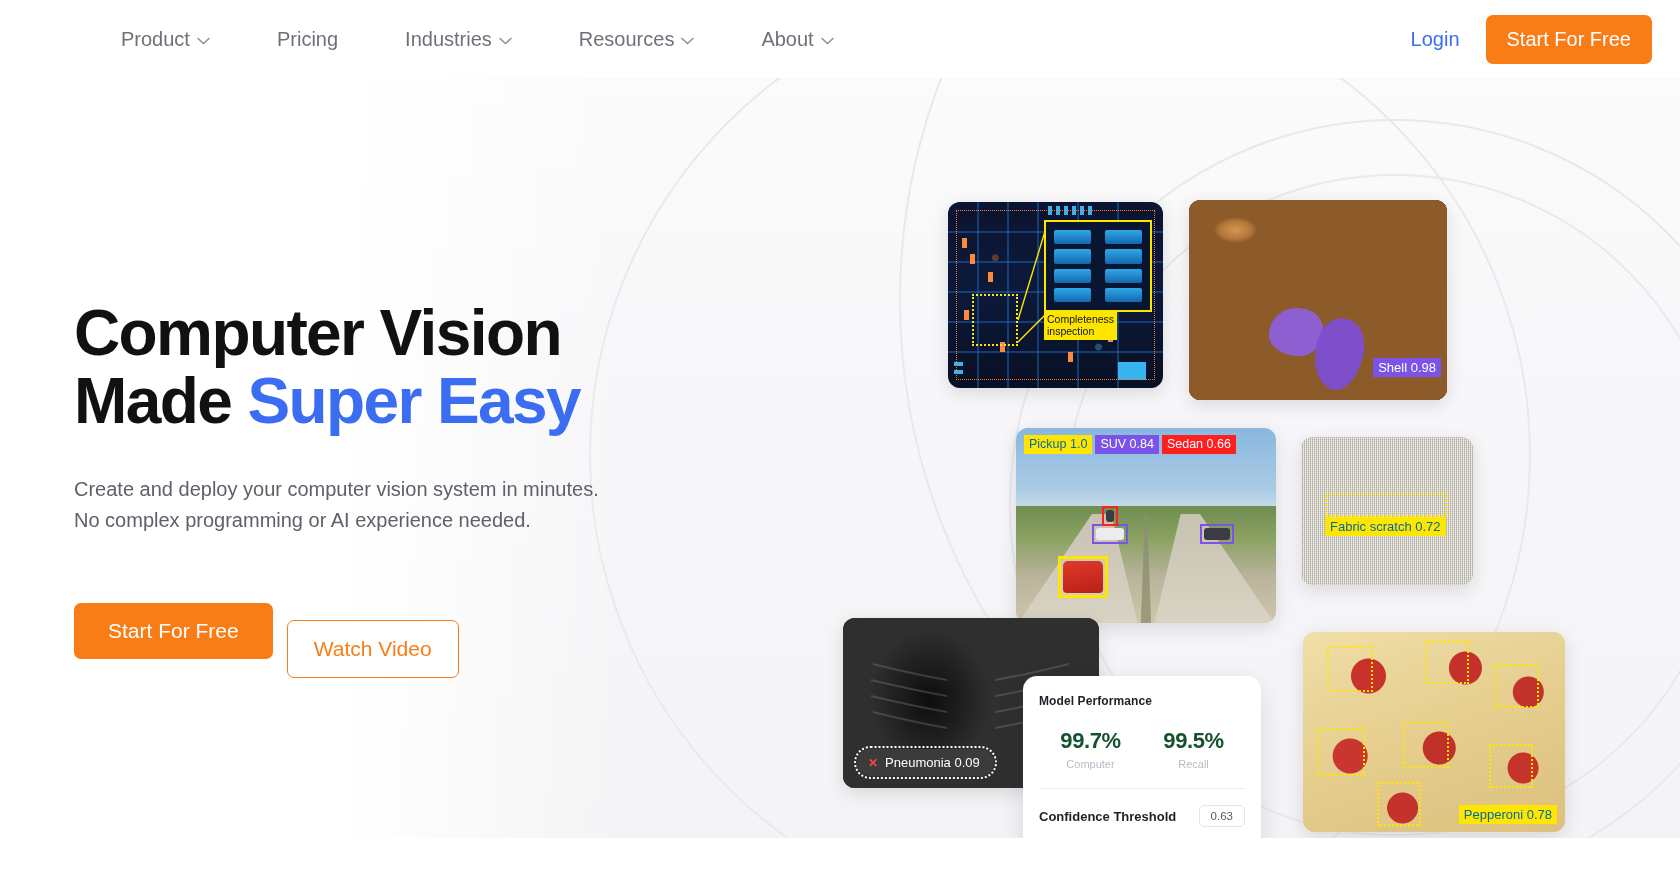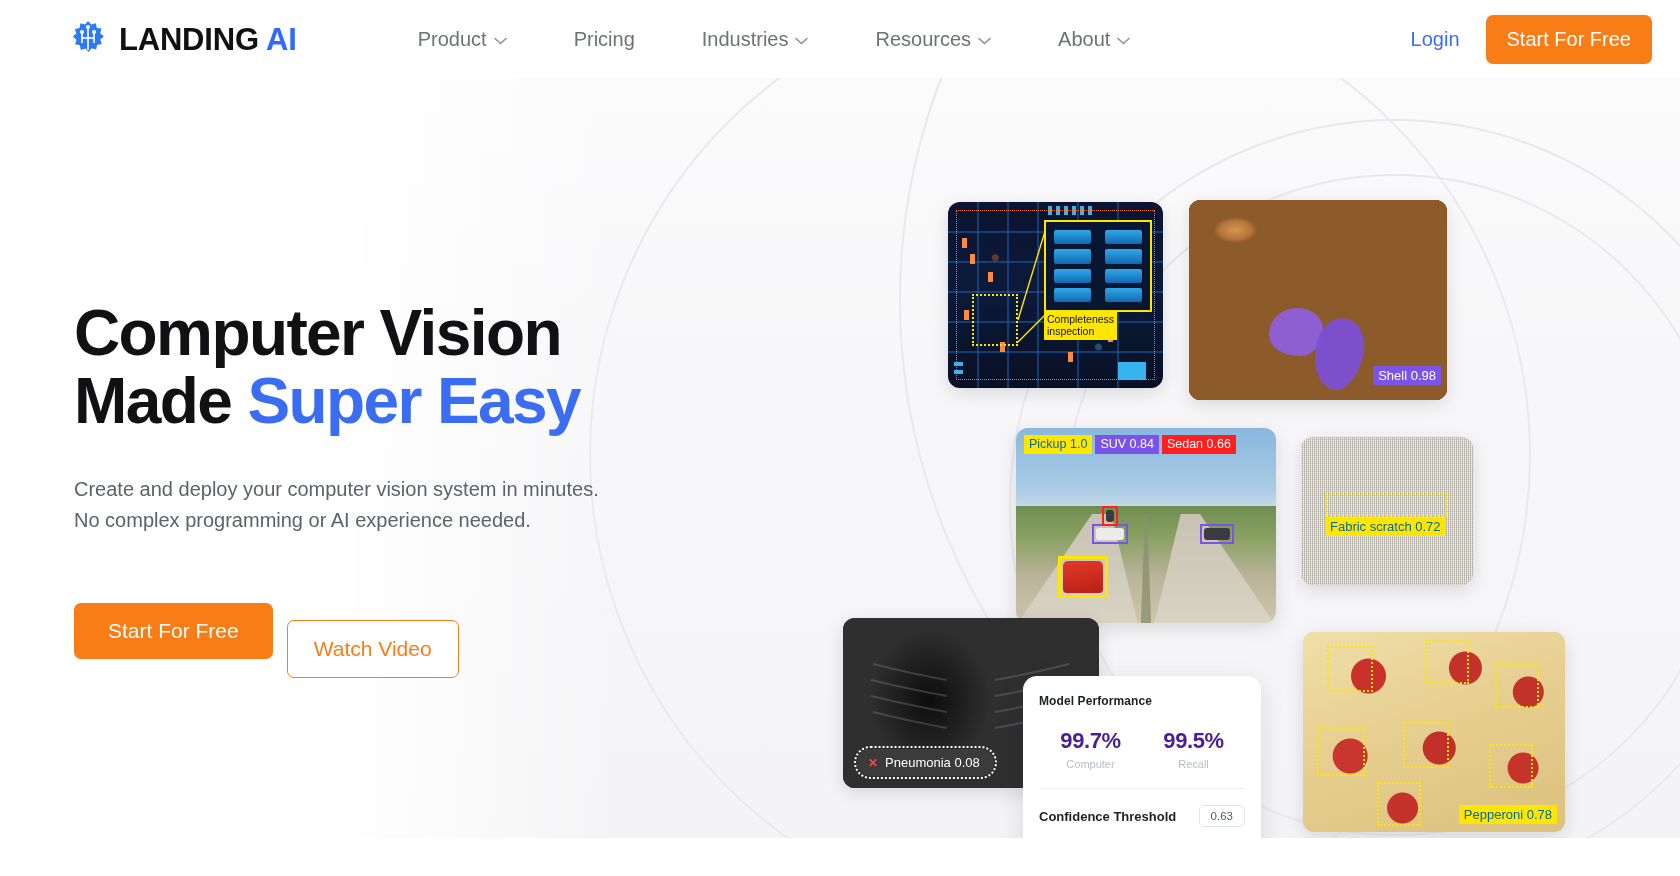--- a/index.html
+++ b/index.html
@@ -275,21 +275,21 @@
     position: absolute;
     font-size: 12px;
     line-height: 1;
     padding: 3px 5px;
     white-space: nowrap;
     font-family: "Liberation Sans", sans-serif;
   }
   .tag-purple { background: #7b53e8; color: #fff; }
   .tag-yellow { background: #ffe600; color: #0369a1; }
   .tag-red    { background: #ff1f1f; color: #fff; }
-  .tag-shell  { right: 6px; bottom: 15px; font-size: 13px; }
+  .tag-shell  { right: 6px; bottom: 23px; font-size: 13px; }
 
   
   .card-highway { left: 1016px; top: 428px; width: 260px; height: 195px; }
   .hw-sky {
     position: absolute; left:0; right:0; top:0; height: 44%;
     background: linear-gradient(180deg,#89b7de 0%, #a9cbe4 70%, #cfe0ea 100%);
   }
   .hw-ground {
     position: absolute; left:0; right:0; top:40%; bottom:0;
     background: linear-gradient(180deg,#6f8d53 0%, #87a05f 25%, #b9b39a 60%, #cfc7ad 100%);
@@ -370,21 +370,21 @@
     display: flex;
     align-items: center;
     gap: 7px;
     outline: 2px dotted #ffffff;
     outline-offset: 1px;
     white-space: nowrap;
   }
   .x-mark { color: #ff4444; font-size: 12px; font-weight: 700; line-height: 1; }
 
   
-  .card-pizza { left: 1303px; top: 632px; width: 262px; height: 200px; border-radius: 11px; }
+  .card-pizza { left: 1303px; top: 632px; width: 262px; height: 200px; }
   .pizza-bg {
     position: absolute; inset: 0;
     background:
       radial-gradient(circle at 25% 22%, #c8322a 0 17px, transparent 18px),
       radial-gradient(circle at 62% 18%, #c4302a 0 16px, transparent 17px),
       radial-gradient(circle at 86% 30%, #c2332c 0 15px, transparent 16px),
       radial-gradient(circle at 18% 62%, #c93630 0 17px, transparent 18px),
       radial-gradient(circle at 52% 58%, #c13029 0 16px, transparent 17px),
       radial-gradient(circle at 84% 68%, #c6332b 0 15px, transparent 16px),
       radial-gradient(circle at 38% 88%, #c3332b 0 15px, transparent 16px),
@@ -411,21 +411,21 @@
     letter-spacing: .1px;
   }
   .perf-metrics {
     display: flex;
     margin-top: 20px;
   }
   .metric { flex: 1; text-align: center; }
   .metric-value {
     font-size: 22px;
     font-weight: 700;
-    color: #4c1d95;
+    color: #14532d;
     letter-spacing: -.4px;
   }
   .metric-label {
     margin-top: 4px;
     font-size: 11px;
     color: #b7bcc6;
   }
   .perf-divider {
     margin-top: 18px;
     height: 1px;
@@ -493,39 +493,20 @@
     <g fill="none" stroke="#e9e9ed" stroke-width="2">
       <circle cx="1395" cy="505" r="385"></circle>
       <circle cx="1395" cy="505" r="330"></circle>
       <circle cx="1060" cy="455" r="470"></circle>
       <circle cx="1520" cy="300" r="620"></circle>
     </g>
   </svg>
   <div class="hero-fade-left"></div>
 
   <div class="header">
-    <div class="logo-wrap">
-      <svg class="logo-mark" viewBox="0 0 40 40">
-        <g fill="#1d6ef0">
-          <path d="M20 2 L23.2 5.6 L27.8 4.2 L28.8 8.9 L33.5 9.6 L32.2 14.2 L35.9 17.3 L32.4 20.4 L33.8 25 L29.1 25.9 L28.2 30.6 L23.6 29.3 L20.5 33 L17.4 29.5 L12.8 30.9 L11.9 26.2 L7.2 25.3 L8.5 20.7 L4.8 17.6 L8.3 14.5 L6.9 9.9 L11.6 9 L12.5 4.3 L17.1 5.6 Z" opacity=".92"></path>
-        </g>
-        <g stroke="#ffffff" stroke-width="1.6" fill="none">
-          <path d="M20 9 L20 31"></path>
-          <path d="M14 14 L14 24"></path>
-          <path d="M26 14 L26 24"></path>
-          <path d="M14 19 L20 19 L26 19"></path>
-        </g>
-        <g fill="#ffffff">
-          <circle cx="14" cy="13" r="2"></circle>
-          <circle cx="26" cy="13" r="2"></circle>
-          <circle cx="20" cy="8" r="2"></circle>
-        </g>
-      </svg>
-      <div class="logo-text"><span>LANDING</span> <span class="ai">AI</span></div>
-    </div>
 
     <nav class="nav">
       <div class="nav-item">
         <span>Product</span>
         <span class="caret">
             <svg viewBox="0 0 13 8">
               <path d="M1 1.5 L6.5 6.5 L12 1.5" fill="none" stroke="#8d9099" stroke-width="1.6" stroke-linecap="round"></path>
             </svg>
           </span>
       </div>
@@ -674,21 +655,21 @@
           <path d="M28 78 Q70 88 104 94"></path>
             <path d="M30 94 Q70 104 104 110"></path>
           <path d="M226 46 Q186 56 152 62"></path>
             <path d="M228 62 Q186 72 152 78"></path>
           <path d="M228 78 Q186 88 152 94"></path>
             <path d="M226 94 Q186 104 152 110"></path>
         </g>
       </svg>
       <div class="pill-dark">
         <span class="x-mark">✕</span>
-        <span>Pneumonia 0.08</span>
+        <span>Pneumonia 0.09</span>
       </div>
     </div>
 
     <div class="card card-pizza">
       <div class="pizza-bg"></div>
       <div class="pz-box" style="left:24px;top:14px;width:46px;height:46px;"></div>
       <div class="pz-box" style="left:122px;top:8px;width:44px;height:44px;"></div>
       <div class="pz-box" style="left:192px;top:32px;width:44px;height:44px;"></div>
       <div class="pz-box" style="left:14px;top:96px;width:48px;height:48px;"></div>
       <div class="pz-box" style="left:100px;top:90px;width:46px;height:46px;"></div>

